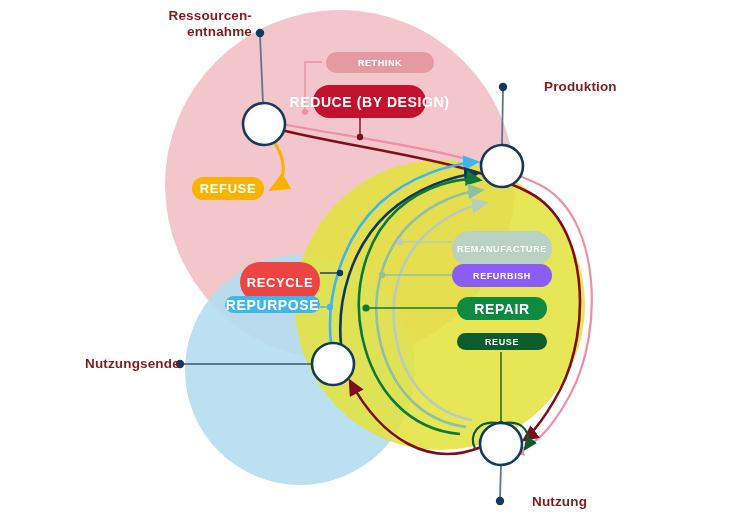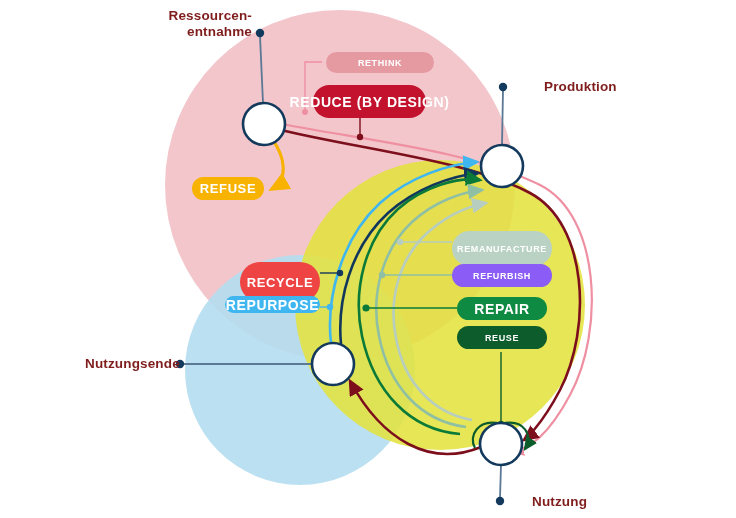--- a/index.html
+++ b/index.html
@@ -174,15 +174,15 @@
   <div class="pill" style="left:240px;top:262px;width:80px;height:40px;background:#ef4444;font-size:13px;">RECYCLE</div>
 
   <div class="pill" style="left:225px;top:296px;width:95px;height:17px;background:#3fb6f0;font-size:14px;">REPURPOSE</div>
 
   <div class="pill" style="left:452px;top:231px;width:100px;height:35px;background:#b9d2c3;font-size:9px;">REMANUFACTURE</div>
 
   <div class="pill" style="left:452px;top:264px;width:100px;height:23px;background:#8b5cf6;font-size:9px;">REFURBISH</div>
 
   <div class="pill" style="left:457px;top:297px;width:90px;height:23px;background:#0f8a42;font-size:14px;">REPAIR</div>
 
-  <div class="pill" style="left:457px;top:326px;width:90px;height:23px;background:#0d5c2b;font-size:9px;">REUSE</div>
+  <div class="pill" style="left:457px;top:333px;width:90px;height:17px;background:#0d5c2b;font-size:9px;">REUSE</div>
 
 </div>
 
 </body></html>

